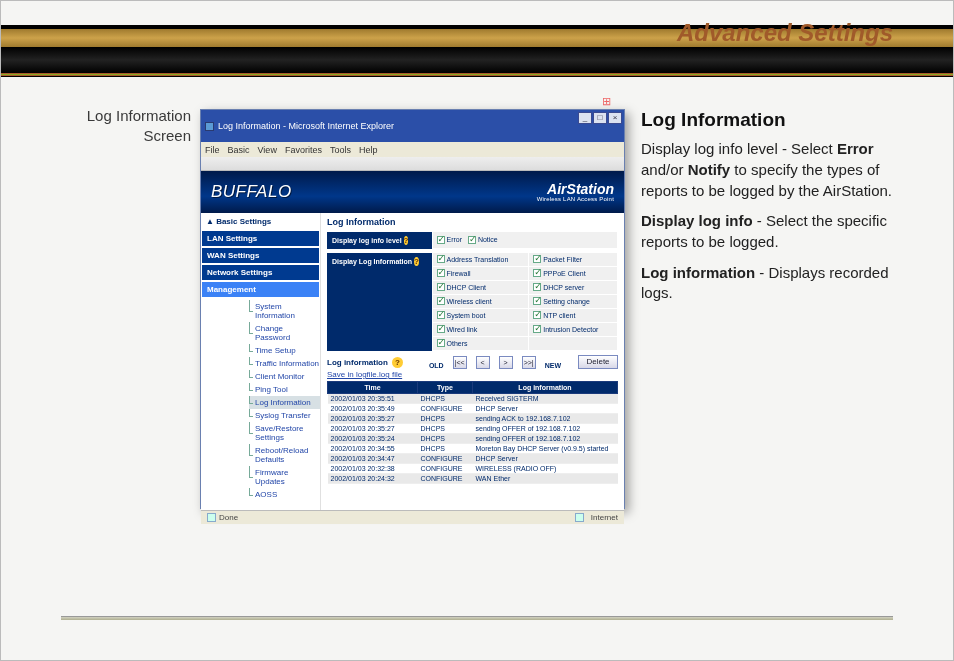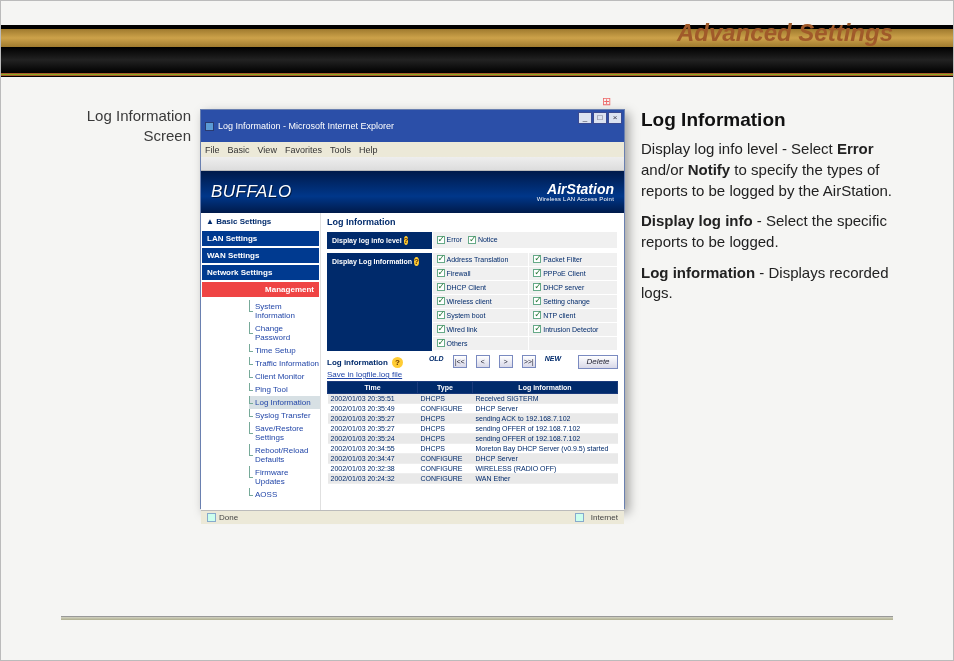--- a/index.html
+++ b/index.html
@@ -32,41 +32,41 @@
   .hero{height:42px;background:linear-gradient(#001a4a,#00378a 60%,#001a4a);display:flex;align-items:center;justify-content:space-between;padding:12px 10px;}
   .logo{font-family:Impact,Arial,sans-serif;letter-spacing:.5px;color:#fff;font-size:17px;font-style:italic;text-shadow:1px 1px 0 rgba(0,0,0,.5);}
   .airstation{color:#fff;text-align:right;line-height:1;}
   .airstation .big{font-style:italic;font-weight:bold;font-size:14px;}
   .airstation .sub{font-size:6px;letter-spacing:.2px;}
 
   .cols{display:flex;height:calc(100% - 42px);}
   .side{width:120px;background:#fff;border-right:1px solid #e0e0e0;font-size:8px;}
   .side h4{background:#fff;color:#002a6b;font-weight:bold;padding:4px 5px;font-size:8px;}
   .sbtn{display:block;background:#003a90;color:#fff;border:1px solid #fff;padding:3px 5px;margin:0;font-size:8px;font-weight:bold;}
-  .sbtn.active{background:#ef4444;text-align:right;}
+  .sbtn.active{background:#3b82f6;}
   .slist{padding:2px 0 4px 8px;}
   .slist div{color:#2246a8;padding:2px 0 2px 6px;font-size:8px;position:relative;margin-left:40px;}
   .slist div::before{content:"";position:absolute;left:0;top:0;bottom:50%;border-left:1px solid #7a9;}
   .slist div::after{content:"";position:absolute;left:0;top:50%;width:4px;border-top:1px solid #7a9;}
   .slist div.sel{background:#d7e0e4;}
   .side .logout{margin-top:10px;}
 
   .main{flex:1;padding:4px 6px;font-size:8px;color:#002a6b;}
   .main h5{font-size:9px;color:#002a6b;margin-bottom:4px;font-weight:bold;}
   .cfg{border-collapse:collapse;width:100%;margin-bottom:3px;}
   .cfg th{background:#002a6b;color:#fff;text-align:left;padding:3px 5px;font-size:7px;font-weight:bold;white-space:nowrap;}
   .cfg td{background:#f0f0f0;padding:2px 4px;font-size:7px;border:1px solid #fff;}
   .ck{display:inline-flex;align-items:center;gap:2px;}
   .ck i{width:8px;height:8px;border:1px solid #6a8;background:#fff;display:inline-block;position:relative;}
   .ck i.c::after{content:"✓";position:absolute;top:-3px;left:0;font-size:9px;color:#2a7a3a;font-style:normal;}
 
   .logtools{display:flex;align-items:center;gap:4px;margin:4px 0 1px;}
   .logtools strong{font-size:8px;}
   .help{width:11px;height:11px;border-radius:50%;background:#fc3;color:#630;font-size:8px;text-align:center;line-height:11px;font-weight:bold;}
-  .pager{margin-left:auto;display:flex;align-items:flex-start;gap:9px;font-style:italic;}
+  .pager{margin-left:auto;display:flex;align-items:flex-end;gap:9px;}
   .pager span{font-size:7px;font-weight:bold;}
   .pbtn{width:14px;height:13px;background:linear-gradient(#fff,#d8d8e8);border:1px solid #7a8ac0;font-size:7px;line-height:11px;text-align:center;color:#223;}
   .dbtn{width:40px;height:14px;background:linear-gradient(#fff,#d8d8e8);border:1px solid #7a8ac0;font-size:8px;line-height:12px;text-align:center;color:#223;margin-left:8px;}
   .savelink{color:#2246a8;text-decoration:underline;font-size:8px;}
 
   .logtbl{border-collapse:collapse;width:100%;margin-top:2px;}
   .logtbl th{background:#002a6b;color:#fff;font-size:7px;padding:2px 3px;text-align:center;font-weight:bold;border:1px solid #1a3a7b;}
   .logtbl td{font-size:7px;padding:1px 3px;border-bottom:1px solid #eee;}
   .logtbl tr.z td{background:#e9e9e9;}
   .logtbl tr.w td{background:#fff;}

